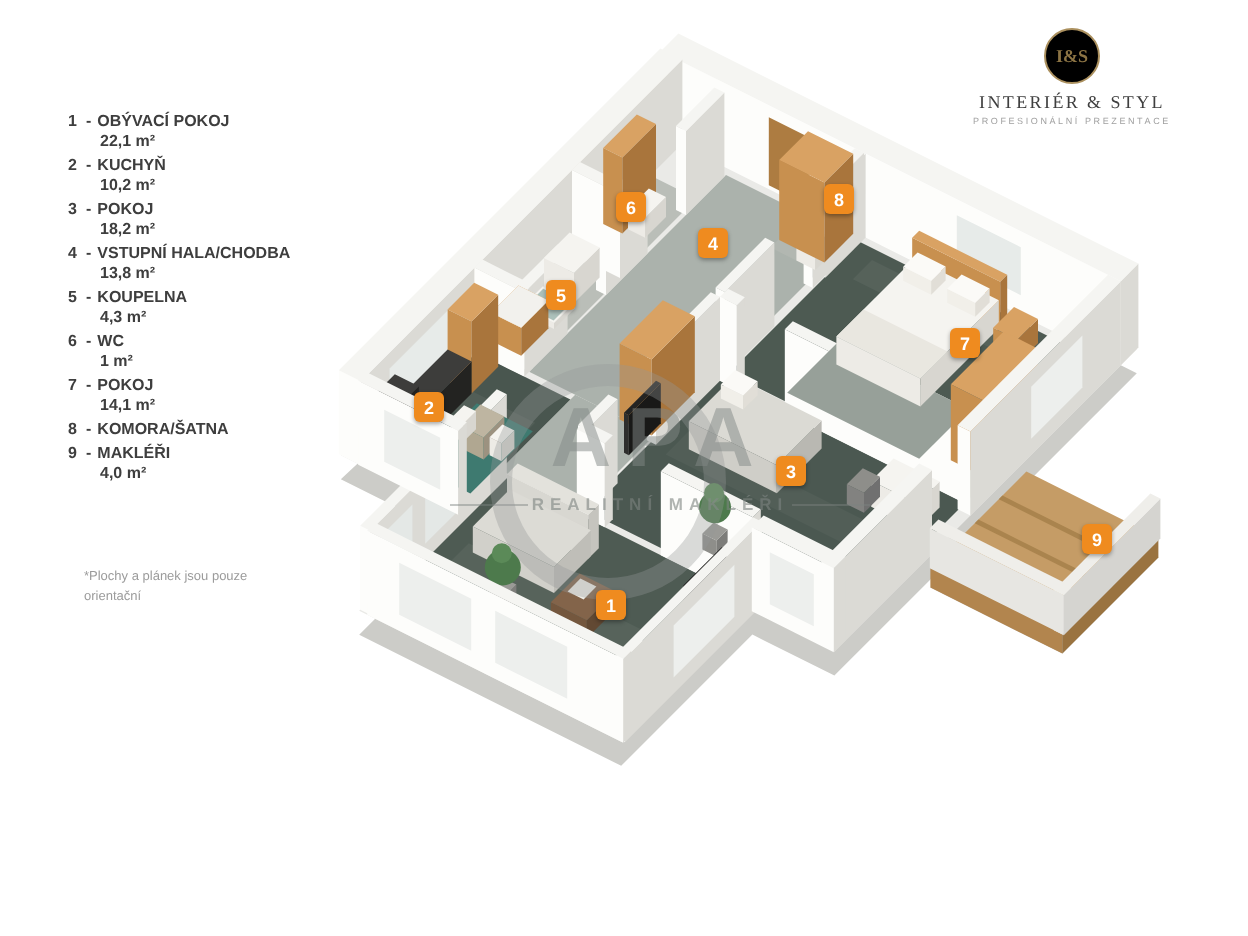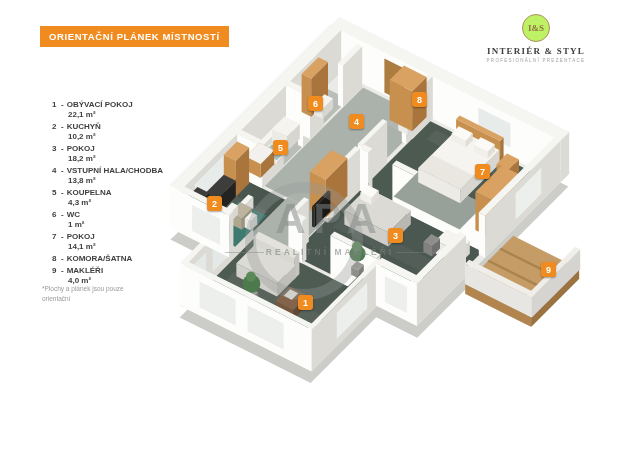--- a/index.html
+++ b/index.html
@@ -5,34 +5,34 @@
   html,body{margin:0;padding:0;background:#ffffff;}
   .canvas{position:relative;width:624px;height:468px;background:#ffffff;overflow:hidden;
           font-family:"Liberation Sans",sans-serif;}
   #plan-svg{position:absolute;left:0;top:0;z-index:1;}
 
   
   .header-bar{position:absolute;left:40px;top:26px;z-index:8;background:#ef8b1f;color:#fff;
     font-size:9.5px;font-weight:bold;letter-spacing:.6px;padding:5px 9px;white-space:nowrap;}
 
   
-  .legend{position:absolute;left:52px;top:56px;width:160px;z-index:8;margin-top:44px;}
+  .legend{position:absolute;left:34px;top:56px;width:160px;z-index:8;}
   .legend-item{margin-bottom:2px;font-size:8px;font-weight:bold;color:#3e3e3e;line-height:1.25;}
   .li-num{display:inline-block;min-width:6px;}
   .li-sep{padding:0 3px;}
   .li-area{padding-left:16px;}
   .footnote{position:absolute;left:42px;top:284px;width:84px;z-index:8;
     font-size:6.5px;color:#9b9b9b;line-height:1.6;}
 
   
   .logo{position:absolute;right:28px;top:14px;width:120px;text-align:center;z-index:8;}
   .logo-emblem{width:26px;height:26px;border:1.5px solid #ab905e;border-radius:50%;
     margin:0 auto 4px auto;display:flex;align-items:center;justify-content:center;
-    font-family:"Liberation Serif",serif;font-size:9px;font-weight:bold;color:#8c7444;background:#bef264;}
-  .logo-name{font-family:"Liberation Serif",serif;font-size:9px;font-weight:bold;color:#3f3f3f;letter-spacing:1.2px;}
+    font-family:"Liberation Serif",serif;font-size:9px;font-weight:bold;color:#8c7444;background:#000000;}
+  .logo-name{font-family:"Liberation Serif",serif;font-size:9px;font-weight:normal;color:#3f3f3f;letter-spacing:1.2px;}
   .logo-tagline{font-size:4.5px;color:#a0a0a0;letter-spacing:1.3px;margin-top:2px;}
 
   
   .watermark{position:absolute;left:225px;top:198px;width:210px;text-align:center;z-index:5;pointer-events:none;}
   .wm-ring{position:absolute;left:20px;top:-16px;width:96px;height:96px;
     border:11px solid rgba(148,153,151,.35);border-radius:50%;}
   .wm-brand{position:relative;font-size:42px;font-weight:bold;line-height:1;
     color:rgba(130,136,134,.5);letter-spacing:8px;}
   .wm-sub{display:flex;align-items:center;gap:2px;margin-top:7px;
     color:rgba(125,131,129,.6);font-size:8.5px;font-weight:bold;letter-spacing:3px;}
@@ -274,21 +274,20 @@
   <div class="watermark">
     <div class="wm-ring"></div>
     <div class="wm-brand">APA</div>
     <div class="wm-sub">
       <span class="wm-line"></span>
       <span>REALITNÍ MAKLÉŘI</span>
       <span class="wm-line"></span>
     </div>
   </div>
 
-  <div class="header-bar">ORIENTAČNÍ PLÁNEK MÍSTNOSTÍ</div>
 
   <div class="legend">
     <div class="legend-item">
       <div><span class="li-num">1</span><span class="li-sep">-</span><span class="li-name">OBÝVACÍ POKOJ</span></div>
       <div class="li-area">22,1 m²</div>
     </div>
     <div class="legend-item">
       <div><span class="li-num">2</span><span class="li-sep">-</span><span class="li-name">KUCHYŇ</span></div>
       <div class="li-area">10,2 m²</div>
     </div>

